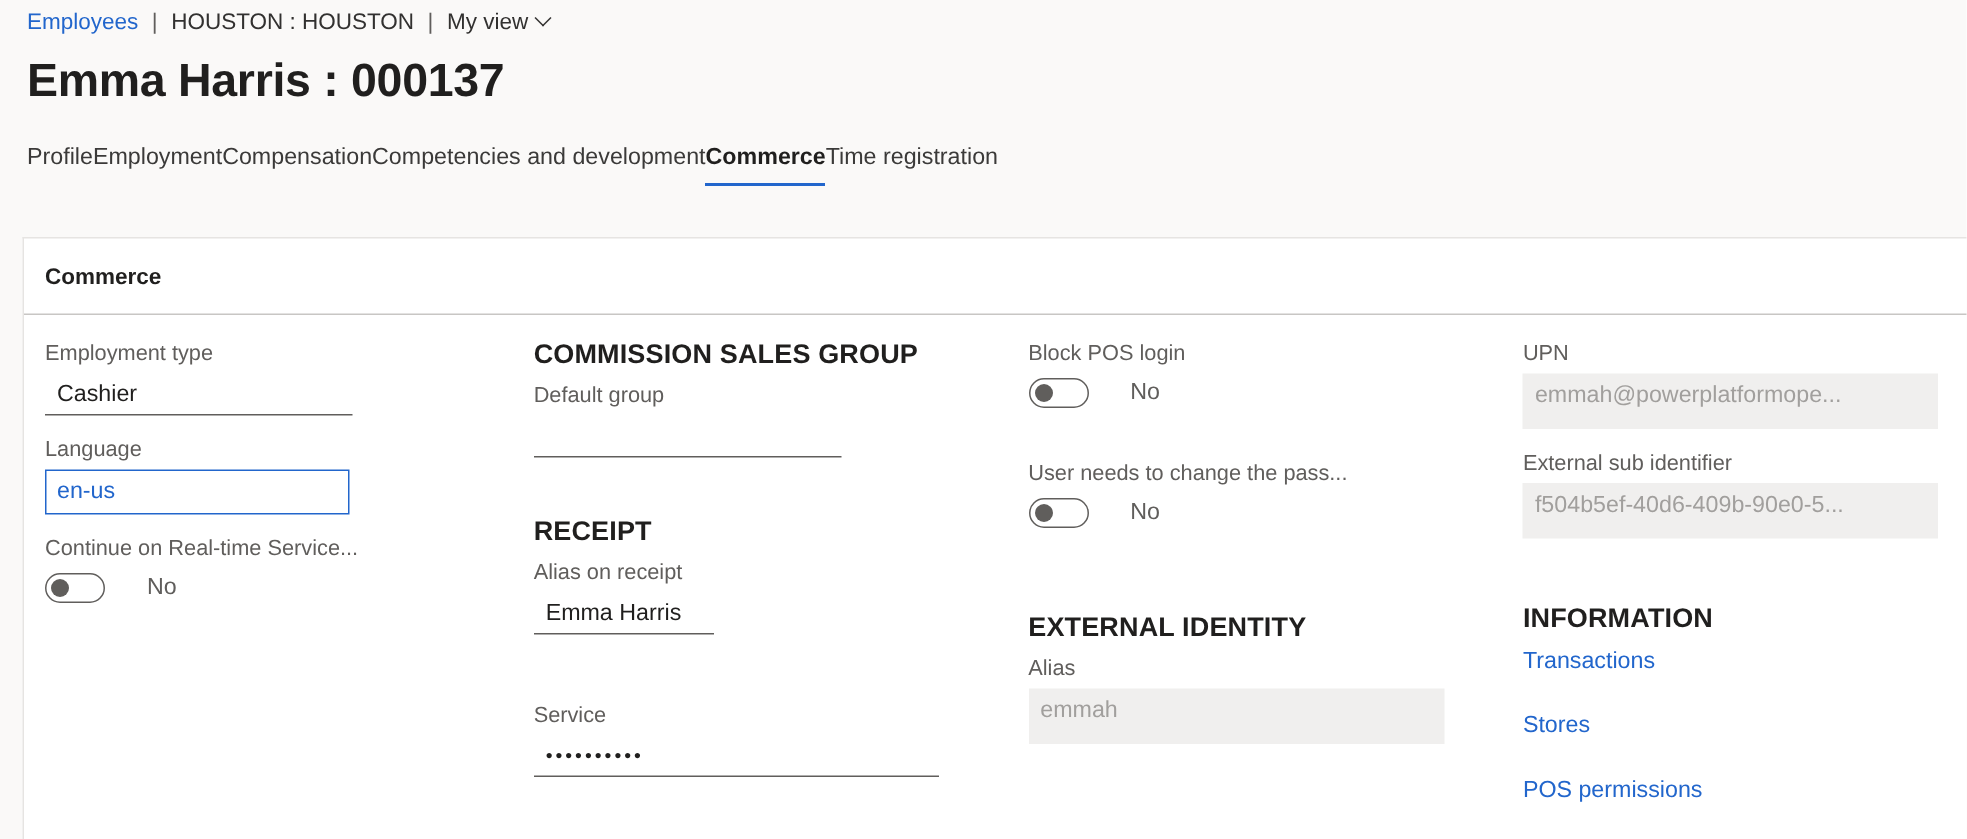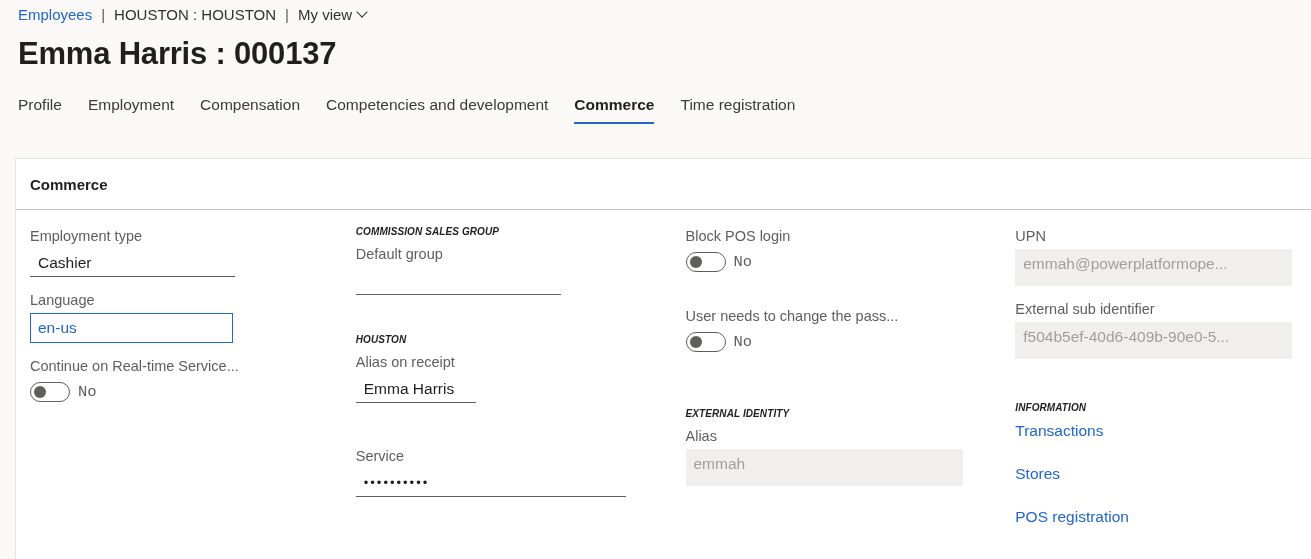--- a/index.html
+++ b/index.html
@@ -74,21 +74,20 @@
     white-space: nowrap;
   }
 
   
   .tabbar {
     position: absolute;
     left: 18px;
     top: 96px;
     display: flex;
     align-items: flex-start;
-    gap: 26px;
     font-size: 15.5px;
   }
   .tab {
     position: relative;
     color: #3b3a39;
     padding-bottom: 10px;
     cursor: pointer;
     white-space: nowrap;
   }
   .tab.active {
@@ -145,27 +144,26 @@
   
   .field { margin-bottom: 13px; }
   .field-label {
     font-size: 14.5px;
     color: #605e5c;
     line-height: 20px;
     margin-bottom: 3px;
     white-space: nowrap;
   }
   .group-title {
-    font-size: 10px;
+    font-size: 18px;
     font-weight: 700;
     color: #201f1e;
     letter-spacing: 0.1px;
     margin-bottom: 7px;
     white-space: nowrap;
-    font-style: italic;
   }
 
   
   .inp-underline {
     height: 28px;
     line-height: 28px;
     border-bottom: 1.3px solid #605e5c;
     font-size: 15.5px;
     color: #201f1e;
     padding-left: 8px;
@@ -204,23 +202,22 @@
     box-sizing: border-box;
     white-space: nowrap;
     overflow: hidden;
   }
   .w-277 { width: 277px; }
 
   
   .toggle-row {
     display: flex;
     align-items: center;
-    gap: 8px;
+    gap: 28px;
     height: 26px;
-    font-family: Liberation Mono, monospace;
   }
   .toggle {
     width: 40px;
     height: 20px;
     border: 1.3px solid #605e5c;
     border-radius: 10px;
     background: #ffffff;
     display: flex;
     align-items: center;
     cursor: pointer;
@@ -314,21 +311,21 @@
     <div class="col col-2">
 
       <div class="group-title">COMMISSION SALES GROUP</div>
       <div class="field">
         <div class="field-label">Default group</div>
         <div class="inp-underline w-205"></div>
       </div>
 
       <div class="sp-26"></div>
 
-      <div class="group-title">HOUSTON</div>
+      <div class="group-title">RECEIPT</div>
       <div class="field">
         <div class="field-label">Alias on receipt</div>
         <div class="inp-underline w-120">Emma Harris</div>
       </div>
 
       <div class="sp-26"></div>
 
       <div class="field">
         <div class="field-label">Service</div>
         <div class="inp-underline w-270 pw">••••••••••</div>
@@ -380,18 +377,18 @@
       <div class="field">
         <div class="field-label">External sub identifier</div>
         <div class="inp-readonly w-277">f504b5ef-40d6-409b-90e0-5...</div>
       </div>
 
       <div class="sp-30"></div>
 
       <div class="group-title">INFORMATION</div>
       <a class="link">Transactions</a>
       <a class="link">Stores</a>
-      <a class="link">POS registration</a>
+      <a class="link">POS permissions</a>
 
     </div>
 
   </div>
 </div>
 
 </body></html>

